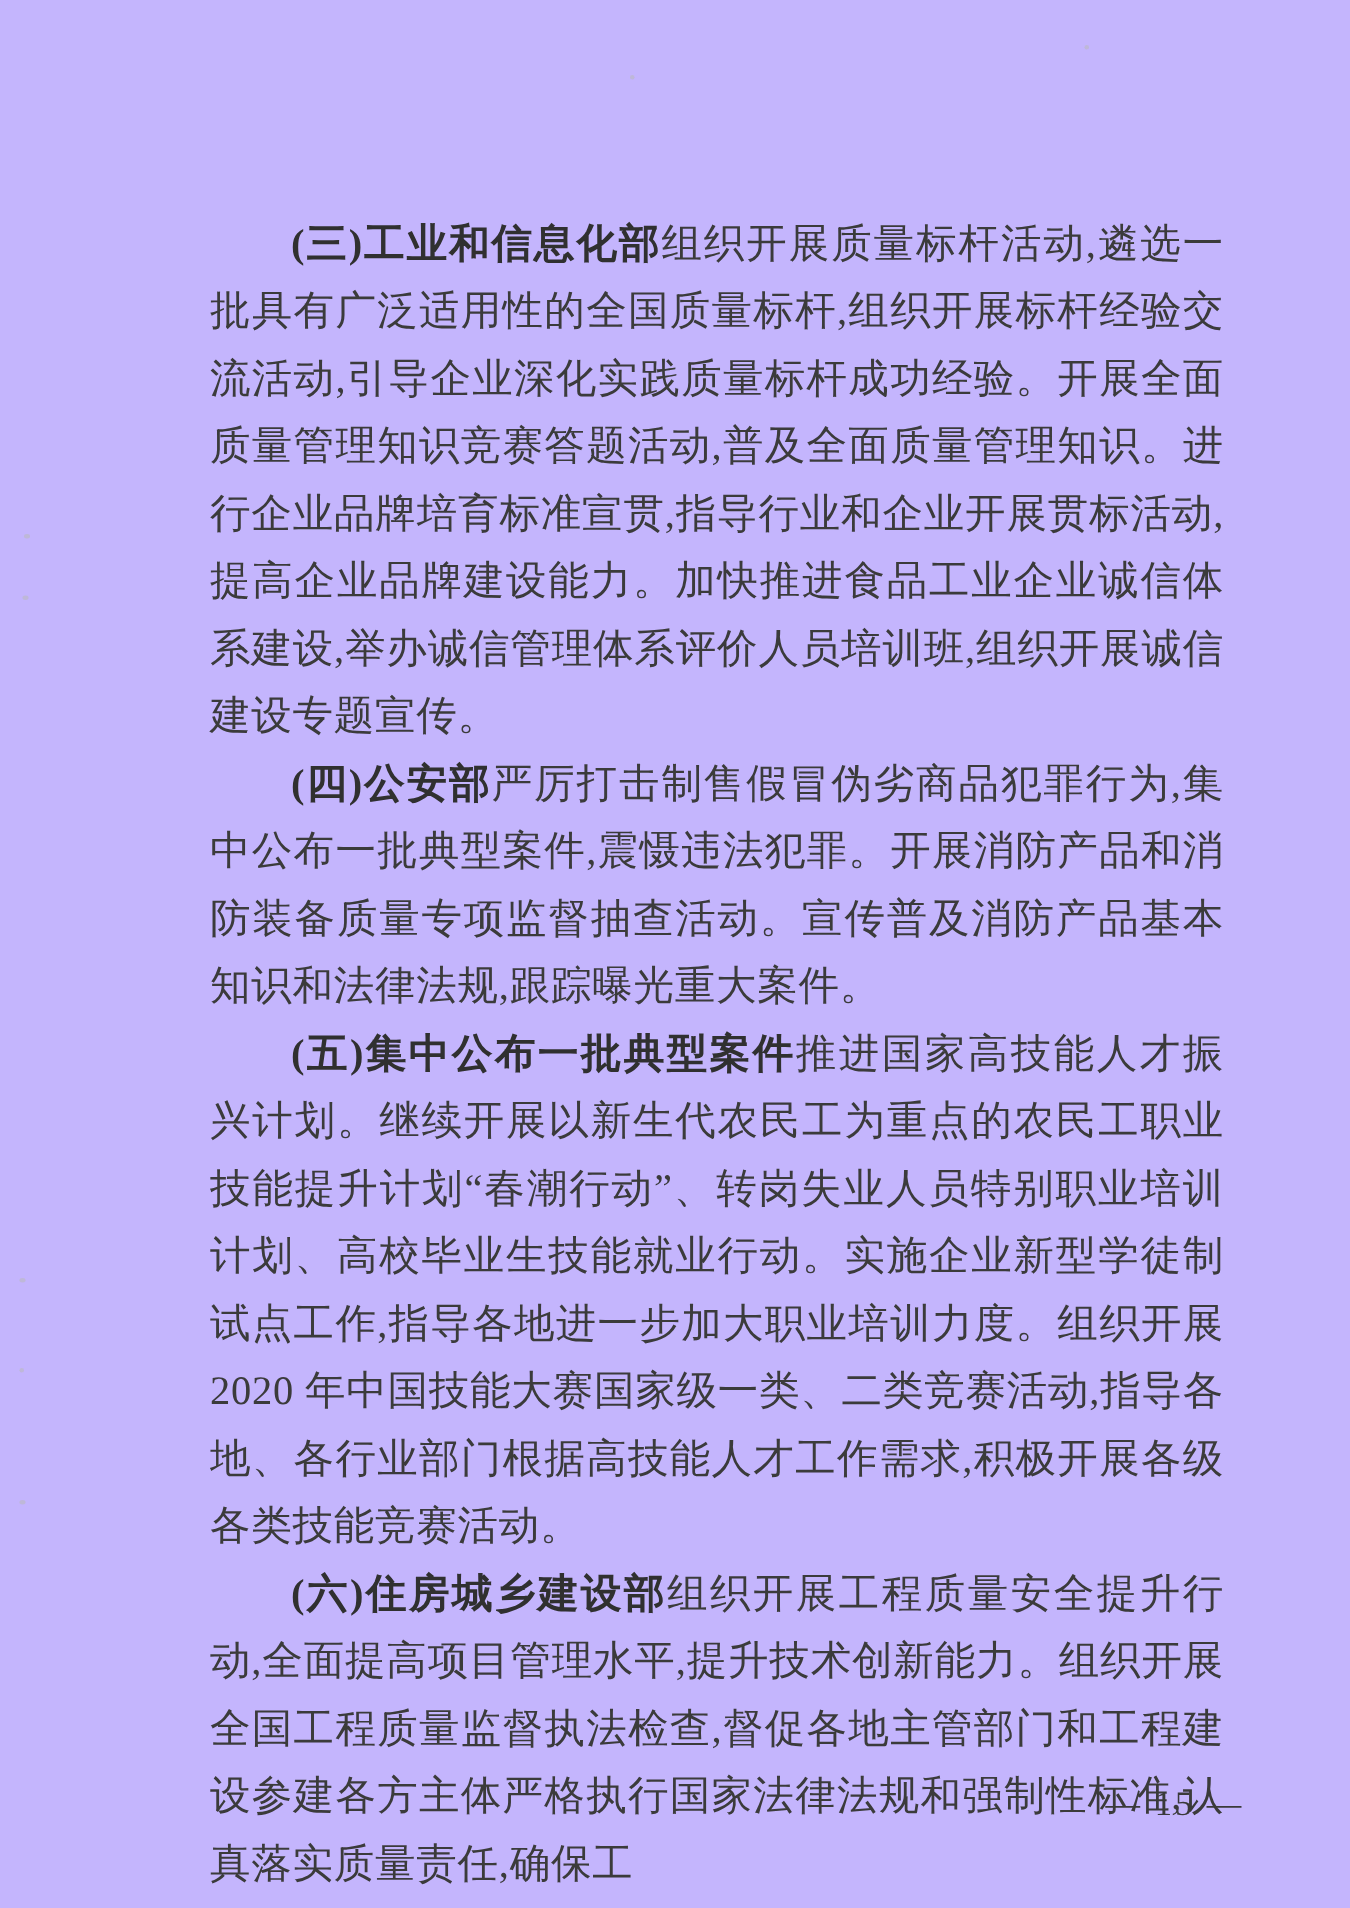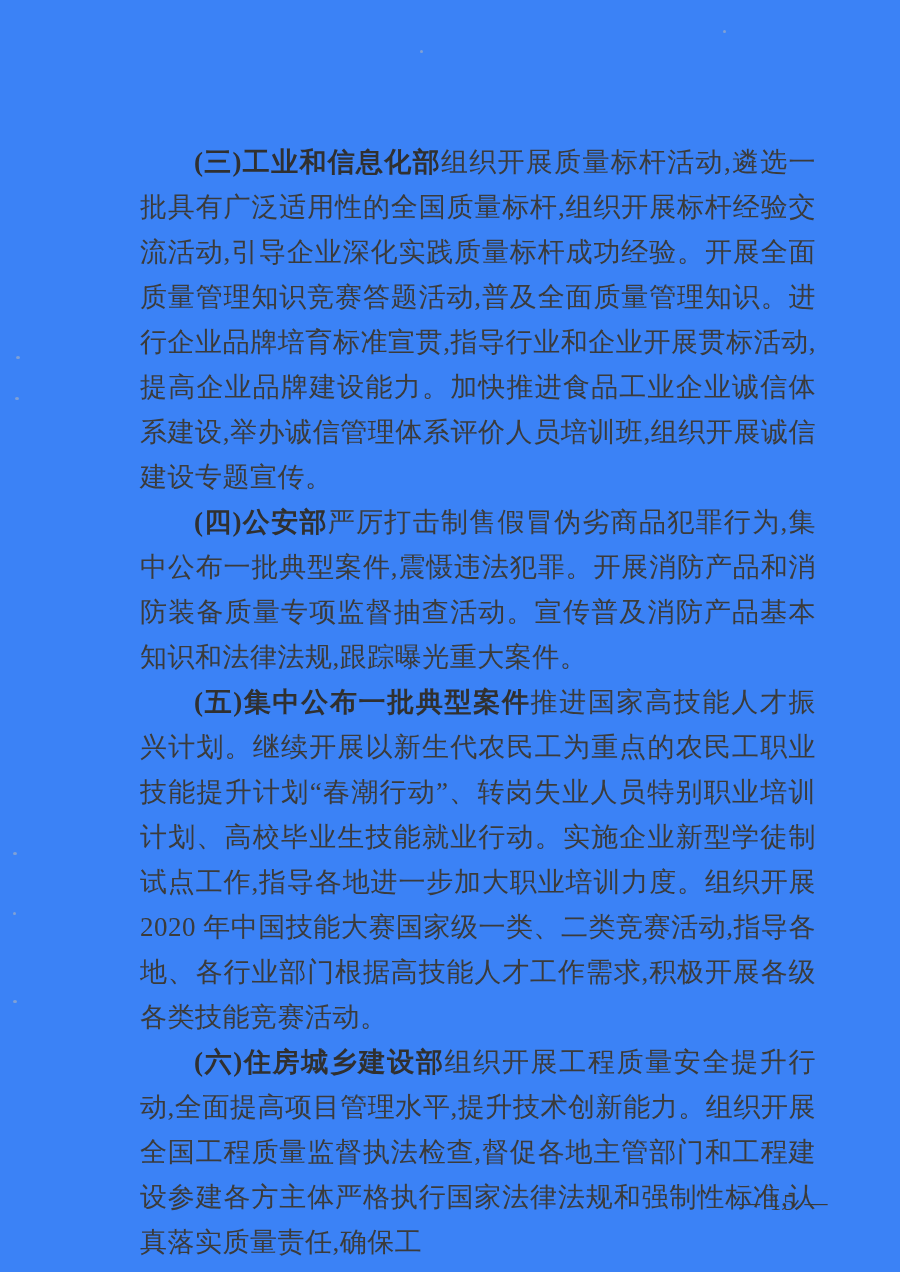--- a/index.html
+++ b/index.html
@@ -4,21 +4,21 @@
 <style>
   * { margin: 0; padding: 0; box-sizing: border-box; }
   html, body {
     width: 900px;
     background: #ffffff;
   }
   .page {
     position: relative;
     width: 900px;
     height: 1272px;
-    background: #3b82f6;
+    background: #c4b5fd;
     overflow: hidden;
     font-family: "Liberation Serif", "DejaVu Serif", serif;
   }
   .content {
     position: absolute;
     left: 140px;
     top: 140px;
     width: 676px;
     color: #3b3b3b;
     font-size: 27px;

